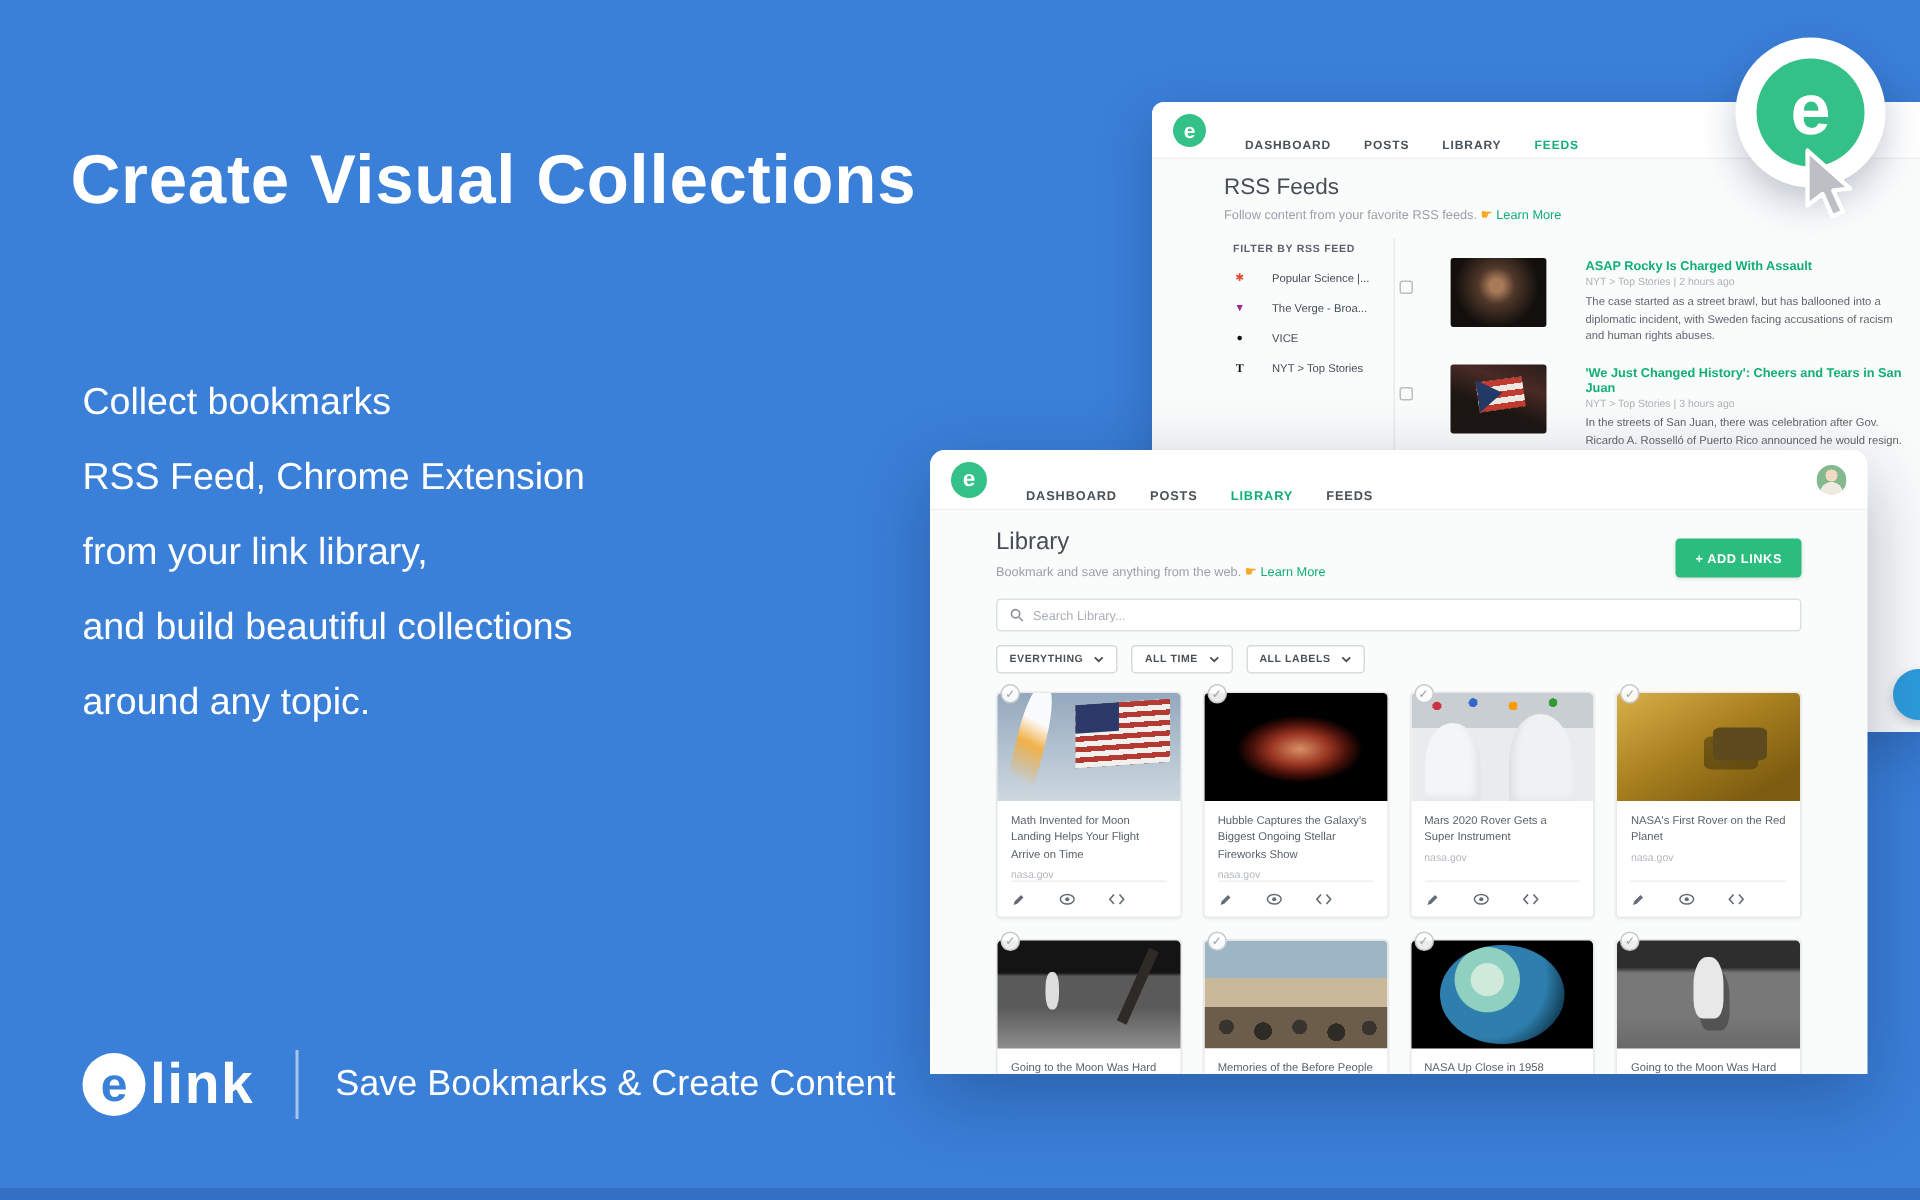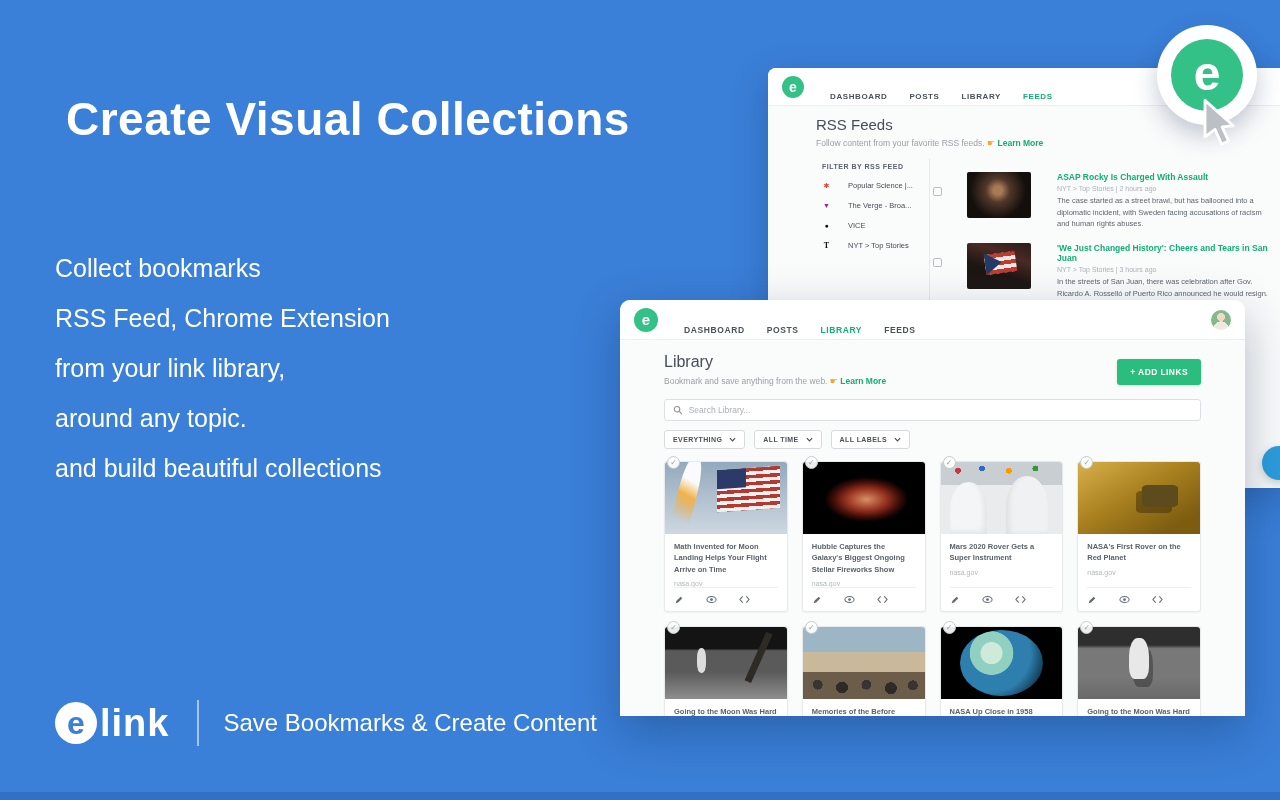--- a/index.html
+++ b/index.html
@@ -1,39 +1,39 @@
 <!DOCTYPE html>
 <html><head>
 <meta charset="utf-8">
 <style>
   * { margin:0; padding:0; box-sizing:border-box; }
   html,body { width:1280px; height:800px; }
   body { font-family:"Liberation Sans", sans-serif; }
   .stage { position:relative; width:1280px; height:800px; background:#3A7FD8; overflow:hidden; }
 
   
-  .headline { position:absolute; left:66px; top:92px; color:#fff; font-size:46px; font-weight:700; letter-spacing:.5px; }
+  .headline { position:absolute; left:47px; top:92px; color:#fff; font-size:46px; font-weight:700; letter-spacing:.5px; }
   .body-copy { position:absolute; left:55px; top:243px; color:#fff; font-size:25px; font-weight:400; line-height:50px; }
   .footer-brand { position:absolute; left:55px; top:700px; display:flex; align-items:center; }
   .logo-mark { width:42px; height:42px; border-radius:50%; background:#fff; color:#3A7FD8; font-size:32px; font-weight:700; display:flex; align-items:center; justify-content:center; }
   .logo-rest { color:#fff; font-size:38px; font-weight:700; letter-spacing:1px; margin-left:3px;text-align:right; }
   .brand-divider { width:2px; height:46px; background:rgba(255,255,255,.55); margin:0 24px 0 28px; }
   .tagline { color:#fff; font-size:24px; }
   .bottom-strip { position:absolute; left:0; bottom:0; width:100%; height:8px; background:#336FC2; }
 
   
   .window { position:absolute; background:#FAFBFB; }
   .navbar { height:38px; background:#fff; border-bottom:1px solid #ECEEEF; display:flex; align-items:center; padding:0 14px; border-radius:8px 8px 0 0; }
   .app-logo { width:22px; height:22px; border-radius:50%; background:#34C187; color:#fff; font-weight:700; font-size:14px; display:flex; align-items:center; justify-content:center; flex:none; }
   .nav-item { font-size:8px; font-weight:700; color:#4A5258; letter-spacing:.6px; margin-left:22px; cursor:pointer;margin-top:20px; }
   .nav-item.active { color:#12AE74; }
   .win-title { font-size:15px; color:#454E57; }
   .win-sub { font-size:8.5px; color:#9AA1A8; margin-top:5px; }
   .pointer-glyph { color:#F6A723; font-size:9px; }
-  .learn-link { color:#12AE74; font-weight:700; cursor:pointer; }
+  .learn-link { color:#12AE74; font-weight:400; cursor:pointer; }
   .search-box { display:flex; align-items:center; gap:6px; background:#fff; border:1px solid #DDE0E2; border-radius:3px; padding:0 8px; }
   .search-box input { border:none; outline:none; background:transparent; width:100%; font-size:8.5px; color:#6A7178; font-family:"Liberation Sans",sans-serif; }
   .search-box input::placeholder { color:#A9AFB5; }
 
   
   .window-rss { left:768px; top:68px; width:520px; height:420px; border-radius:8px; box-shadow:0 12px 36px rgba(10,30,70,.25); z-index:1; }
   .rss-head { margin-top:10px; padding-left:48px; }
   .rss-cols { display:flex; margin-top:11px; }
   .rss-sidebar { width:162px; padding:4px 0 0 54px; border-right:1px solid #E8EAEB; }
   .rss-side-header { font-size:7px; font-weight:700; color:#59616A; letter-spacing:.5px; }
@@ -68,21 +68,21 @@
   .lib-head .win-title { font-size:16px; }
   .add-btn { background:#2BBD7E; color:#fff; border:none; font-family:"Liberation Sans",sans-serif; font-size:8.5px; font-weight:700; letter-spacing:.4px; padding:8px 13px; border-radius:3px; margin-top:6px; cursor:pointer; box-shadow:0 1px 3px rgba(0,0,0,.12); }
   .lib-search { height:22px; margin-top:13px; }
   .chips { display:flex; gap:9px; margin-top:9px; }
   .chip { display:flex; align-items:center; gap:7px; background:#fff; border:1px solid #D8DBDD; border-radius:3px; padding:5px 8px; font-size:7px; font-weight:700; color:#4A5258; letter-spacing:.4px; cursor:pointer; }
   .grid { display:grid; grid-template-columns:repeat(4, 1fr); gap:14px; margin-top:12px; }
   .card { position:relative; background:#fff; border:1px solid #E7E9EA; border-radius:3px; box-shadow:0 1px 2px rgba(0,0,0,.05); display:flex; flex-direction:column; cursor:pointer; }
   .check-badge { position:absolute; left:2px; top:-6px; width:13px; height:13px; border-radius:50%; background:rgba(255,255,255,.92); border:1px solid #C6CACD; color:#9AA1A8; font-size:8px; line-height:11px; text-align:center; z-index:2; }
   .card-img { height:72px; border-radius:3px 3px 0 0; position:relative; overflow:hidden; }
   .card-body { flex:1; display:flex; flex-direction:column; padding:7px 9px 6px; }
-  .card-title { font-size:7.5px; font-weight:700; color:#59626B; line-height:1.5; }
+  .card-title { font-size:7.5px; font-weight:400; color:#59626B; line-height:1.5; }
   .card-source { font-size:7px; color:#B3B8BD; margin-top:5px; }
   .card-actions { display:flex; gap:22px; border-top:1px solid #EEEFF0; margin-top:auto; padding-top:7px; }
   .act-ico { display:flex; cursor:pointer; }
 
   
   .img-rocket { background:linear-gradient(180deg,#94A9BD,#CDD8E0); }
   .img-rocket::before { content:""; position:absolute; left:10%; top:-8%; width:16%; height:115%; background:linear-gradient(195deg, rgba(255,255,255,.95) 0 30%, #F2B24A 48%, rgba(255,255,255,0) 78%); transform:rotate(14deg); border-radius:40%; }
   .img-rocket::after { content:""; position:absolute; right:5%; top:8%; width:52%; height:58%;
     background:linear-gradient(#2B3A68,#2B3A68) 0 0/46% 46% no-repeat,
                repeating-linear-gradient(180deg,#B23A32 0 3.5px,#F2F0EC 3.5px 7px); transform:skewY(-4deg); }
@@ -121,22 +121,22 @@
 </head>
 <body>
 
 <div class="stage">
 
   <h1 class="headline">Create Visual Collections</h1>
   <div class="body-copy">
     <div>Collect bookmarks</div>
     <div>RSS Feed, Chrome Extension</div>
     <div>from your link library,</div>
+    <div>and build beautiful collections</div>
     <div>around any topic.</div>
-    <div>and build beautiful collections</div>
   </div>
   <div class="footer-brand">
     <span class="logo-mark">e</span>
     <span class="logo-rest">link</span>
     <span class="brand-divider"></span>
     <span class="tagline">Save Bookmarks &amp; Create Content</span>
   </div>
   <div class="bottom-strip"></div>
 
   <div class="window window-rss">

